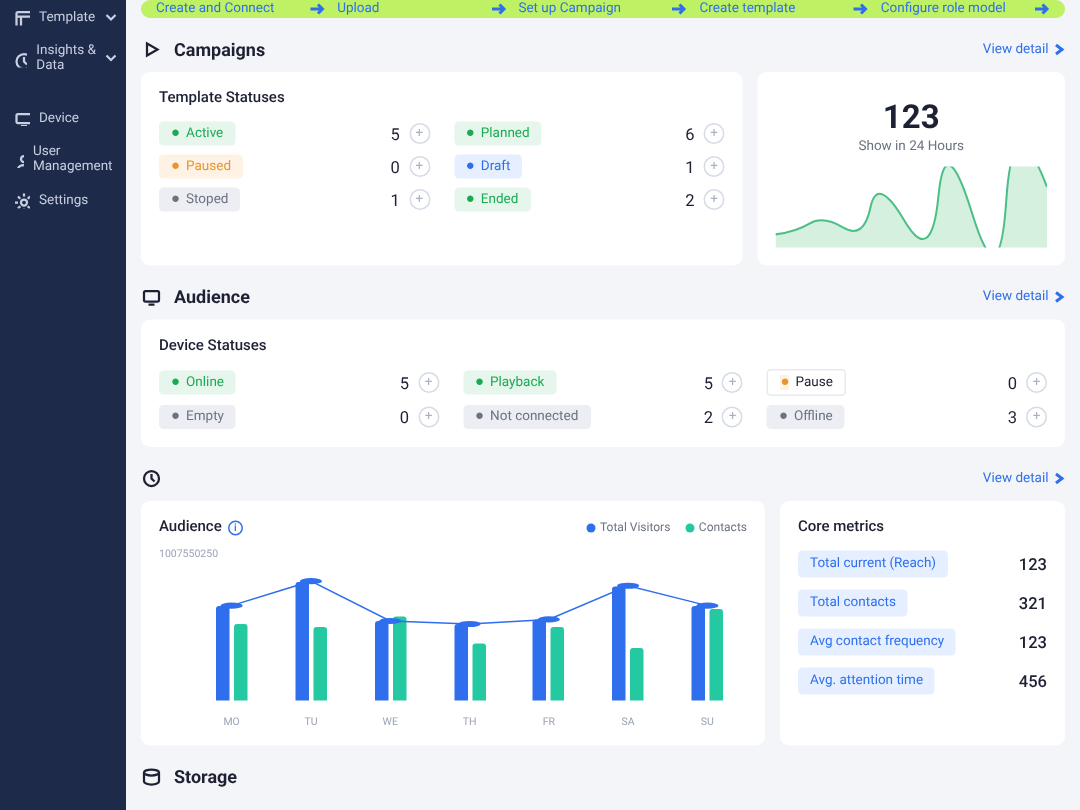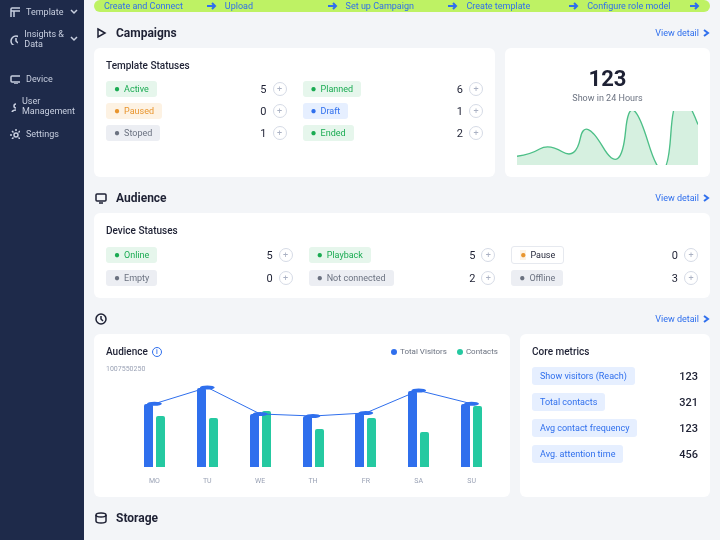--- a/index.html
+++ b/index.html
@@ -336,21 +336,21 @@
               <span>FR</span>
               <span>SA</span>
               <span>SU</span>
             </div>
         </div>
       </div>
       <div class="card vi-right">
         <h3>Core metrics</h3>
         <div id="metrics">
             <div class="metric-row">
-    <span class="mb">Show visitors (Reach)</span>
+    <span class="mb">Total current (Reach)</span>
     <span class="mv">123</span>
   </div>
             <div class="metric-row">
     <span class="mb">Total contacts</span>
     <span class="mv">321</span>
   </div>
             <div class="metric-row">
     <span class="mb">Avg contact frequency</span>
     <span class="mv">123</span>
   </div>

